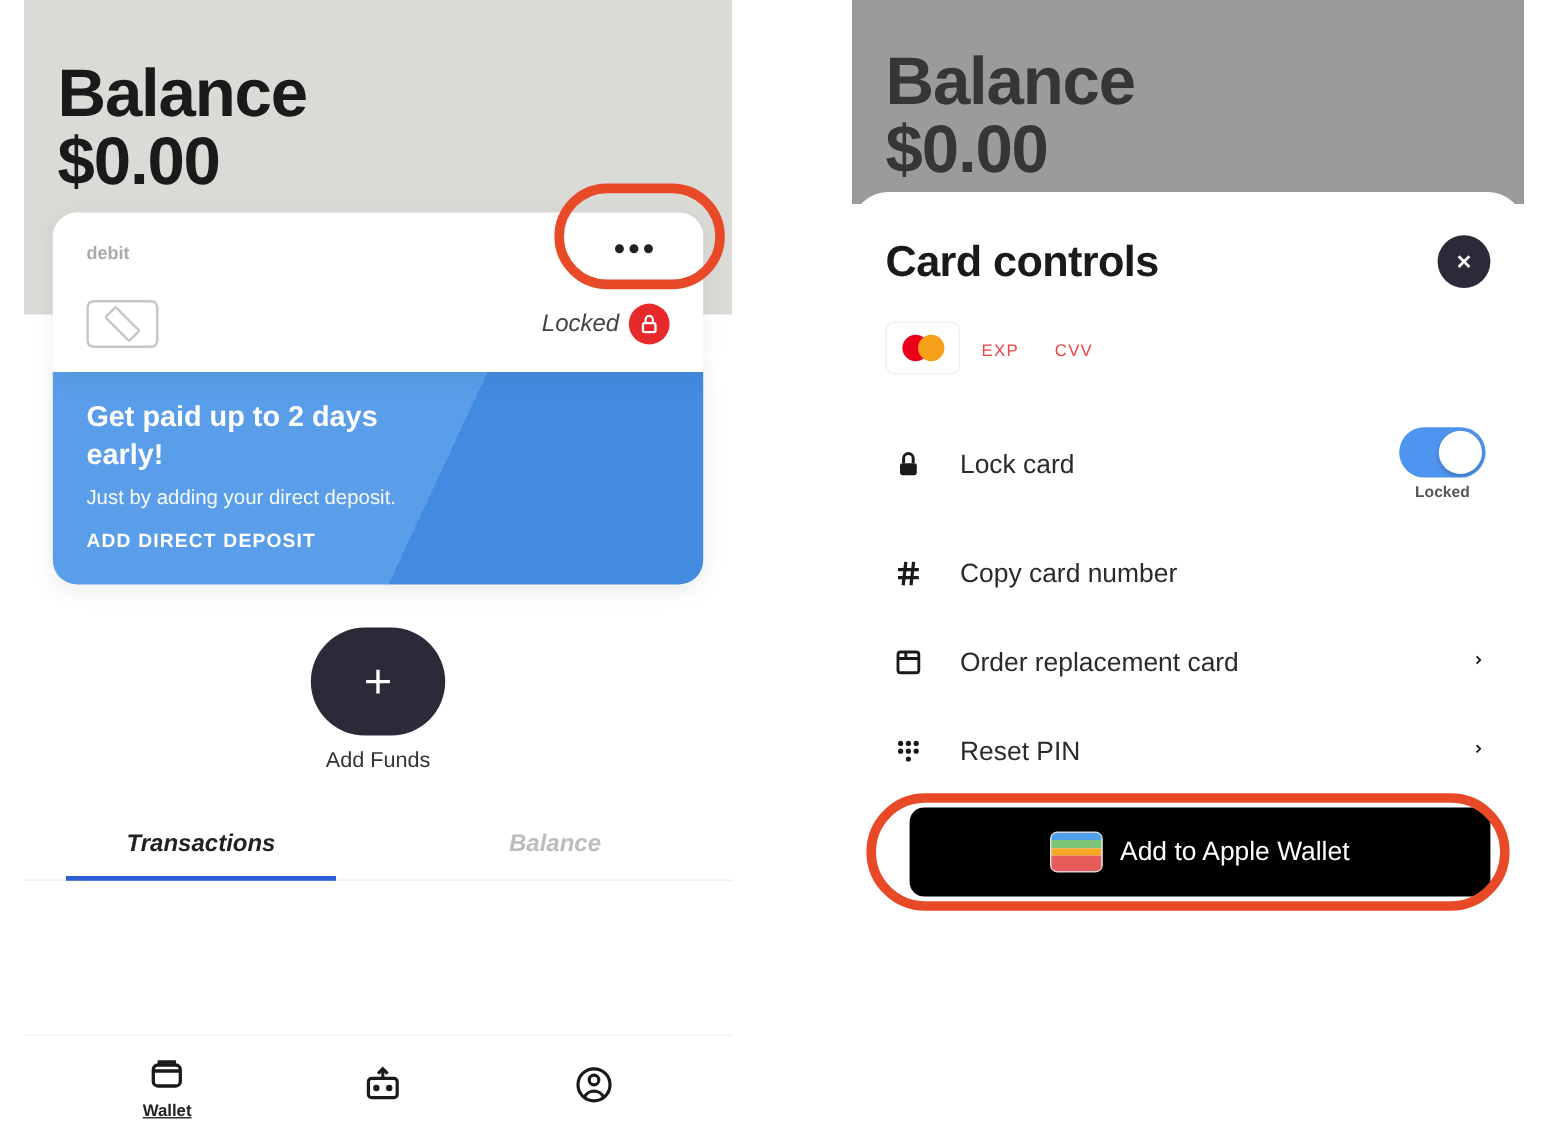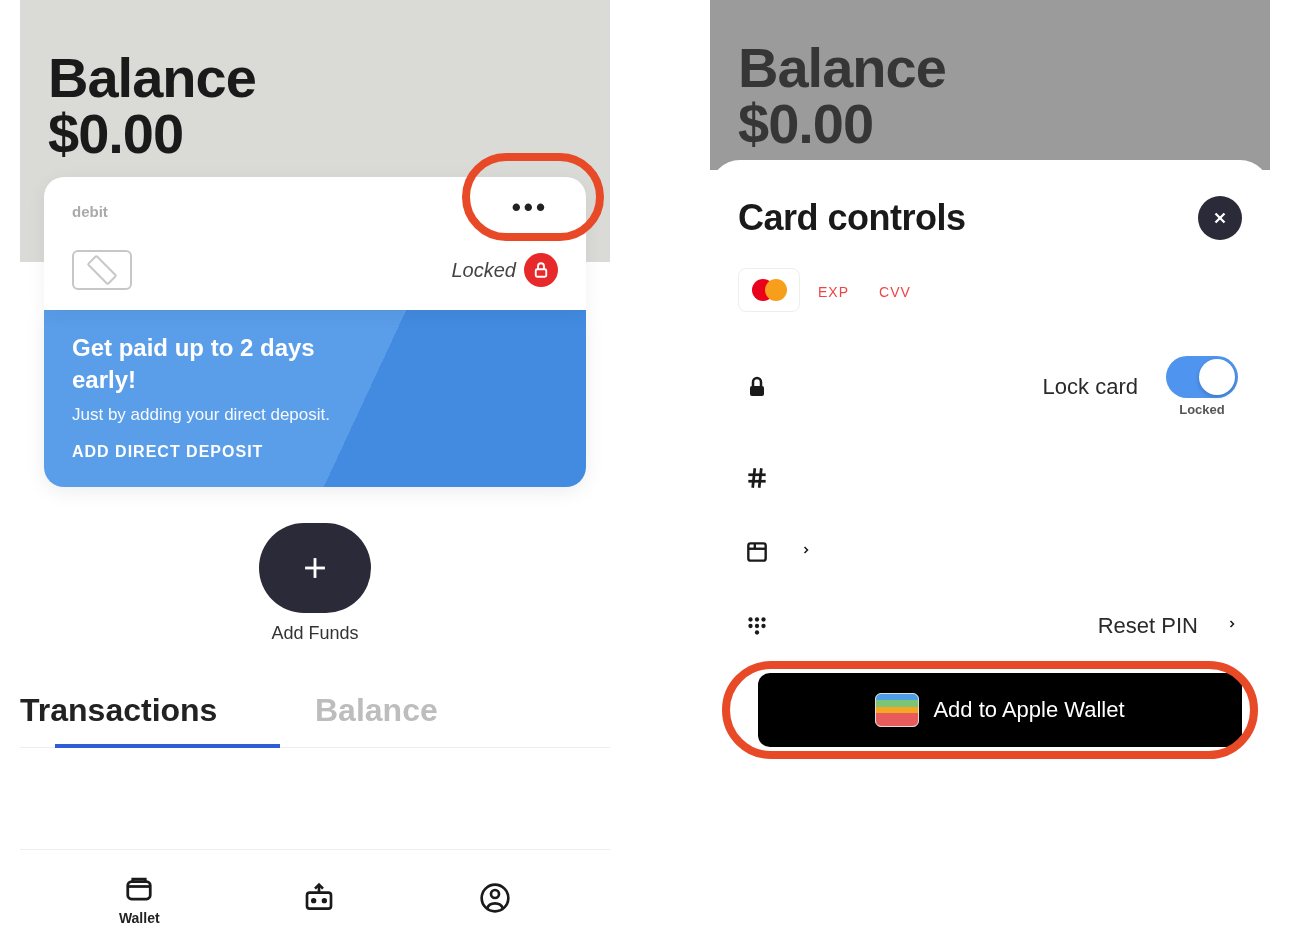--- a/index.html
+++ b/index.html
@@ -27,34 +27,34 @@
   .promo-title { font-size: 24px; font-weight: 600; line-height: 1.35; max-width: 250px; }
   .promo-sub { font-size: 17px; margin-top: 8px; opacity: 0.95; }
   .promo-cta { font-size: 16px; font-weight: 700; letter-spacing: 1px; margin-top: 18px; }
   
   .action-row { display: flex; justify-content: space-around; margin: 36px 60px 0 60px; }
   .action-btn { display: flex; flex-direction: column; align-items: center; gap: 10px; cursor: pointer; }
   .circle-btn { width: 112px; height: 90px; background: #2a2a38; border-radius: 50px; display: flex; align-items: center; justify-content: center; }
   .action-label { font-size: 18px; color: #333; }
   
   .tab-row { display: flex; margin-top: 34px; border-bottom: 1px solid #eee; }
-  .tab { flex: 1; text-align: left; padding: 14px 0 18px 0; font-size: 32px; font-weight: 600; color: #bdbdbd; cursor: pointer; position: relative; }
+  .tab { flex: 1; text-align: center; padding: 14px 0 18px 0; font-size: 20px; font-weight: 600; color: #bdbdbd; cursor: pointer; position: relative; font-style: italic; }
   .tab.active { color: #222; }
   .tab.active::after { content: ''; position: absolute; left: 12%; right: 12%; bottom: -1px; height: 4px; background: #2f5dd6; }
   
-  .bottom-nav { position: absolute; bottom: 0; left: 0; right: 0; height: 101px; display: flex; align-items: center; justify-content: space-around; padding: 0 28px; border-top: 1px solid #eee; background: #fff; }
+  .bottom-nav { position: absolute; bottom: 0; left: 0; right: 0; height: 88px; display: flex; align-items: center; justify-content: space-around; padding: 0 28px; border-top: 1px solid #eee; background: #fff; text-decoration: underline; }
   .nav-item { display: flex; flex-direction: column; align-items: center; gap: 2px; cursor: pointer; }
   .nav-label { font-size: 14px; font-weight: 600; color: #222; }
   
   
   .right-panel { width: 560px; height: 950px; position: relative; background: #fff; }
   .right-bg { position: absolute; top: 0; left: 0; right: 0; height: 170px; background: #9b9b9b; padding: 40px 28px; }
   .right-bg .balance-title, .right-bg .balance-amount { color: #161616; filter: contrast(0.7); }
   
-  .sheet { position: absolute; top: 160px; left: 0; right: 0; bottom: 0; background: #fff; border-radius: 30px 30px 0 0; padding: 36px 28px 0 28px; text-align: right; }
+  .sheet { position: absolute; top: 160px; left: 0; right: 0; bottom: 0; background: #fff; border-radius: 30px 30px 0 0; padding: 36px 28px 0 28px; }
   .sheet-header { display: flex; justify-content: space-between; align-items: center; margin-bottom: 28px; }
   .sheet-title { font-size: 36px; font-weight: 600; color: #1a1a1a; letter-spacing: -0.5px; }
   .close-btn { width: 44px; height: 44px; background: #2a2a38; border-radius: 50%; display: flex; align-items: center; justify-content: center; cursor: pointer; }
   
   .card-info-row { display: flex; align-items: center; gap: 18px; margin-bottom: 20px; }
   .mc-badge { width: 62px; height: 44px; border: 1px solid #eee; border-radius: 8px; display: flex; align-items: center; justify-content: center; }
   .mc-red { width: 22px; height: 22px; background: #eb001b; border-radius: 50%; }
   .mc-yellow { width: 22px; height: 22px; background: #f79e1b; border-radius: 50%; margin-left: -9px; }
   .card-meta { display: flex; gap: 30px; color: #ef4444; font-size: 14px; letter-spacing: 1px; margin-top: 4px; }
   
@@ -212,31 +212,33 @@
 
       <div class="ctrl-item">
         <div class="ctrl-icon">
           <svg width="26" height="26" viewBox="0 0 24 24" fill="none" stroke="#1a1a1a" stroke-width="2.5">
               <line x1="4" y1="9" x2="20" y2="9"></line>
               <line x1="4" y1="15" x2="20" y2="15"></line>
               <line x1="10" y1="3" x2="8" y2="21"></line>
               <line x1="16" y1="3" x2="14" y2="21"></line>
             </svg>
         </div>
+        <div class="ctrl-label">Copy card number</div>
       </div>
 
 
       <div class="ctrl-item">
         <div class="ctrl-icon">
           <svg width="26" height="26" viewBox="0 0 24 24" fill="none" stroke="#1a1a1a" stroke-width="2.2">
               <rect x="4" y="4" width="16" height="16" rx="2"></rect>
               <path d="M4 9h16"></path>
               <path d="M10 4v5"></path>
             </svg>
         </div>
+        <div class="ctrl-label">Order replacement card</div>
         <div class="chev">
           <svg width="12" height="18" viewBox="0 0 24 24" fill="none" stroke="#1a1a1a" stroke-width="3">
               <polyline points="9 18 15 12 9 6"></polyline>
             </svg>
         </div>
       </div>
 
       <div class="ctrl-item">
         <div class="ctrl-icon">
           <svg width="26" height="26" viewBox="0 0 24 24" fill="#1a1a1a">

